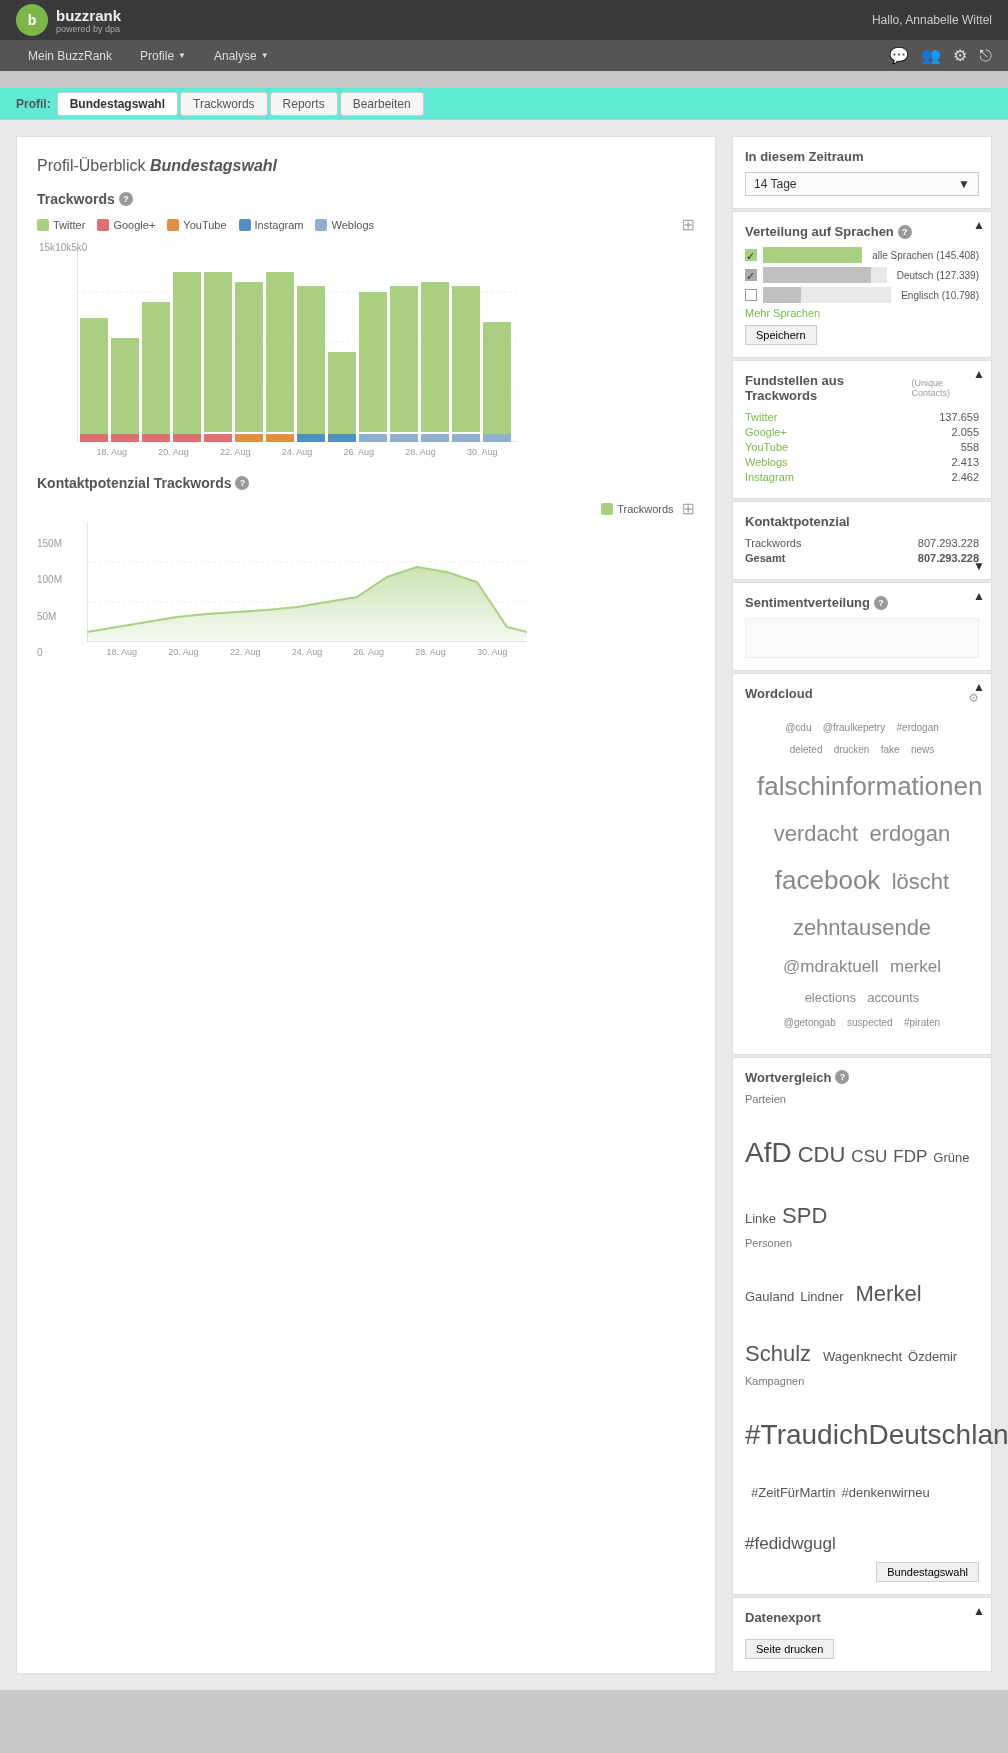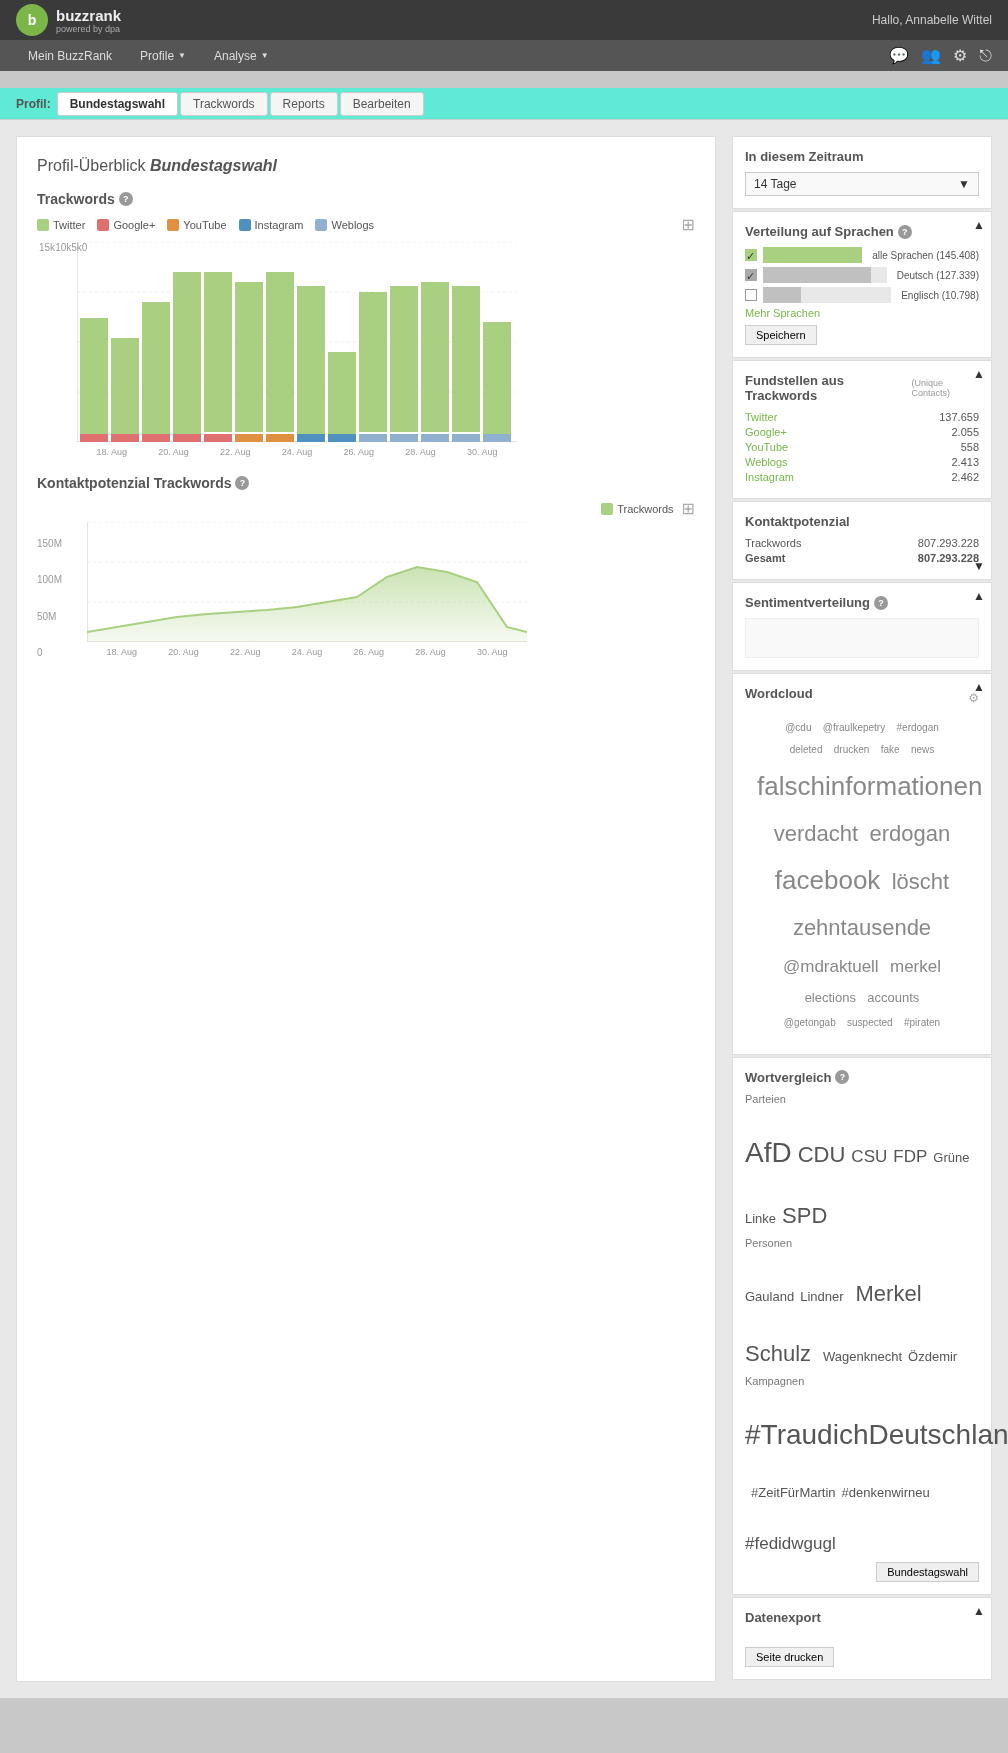--- a/index.html
+++ b/index.html
@@ -85,21 +85,21 @@
     .wv-word { cursor: pointer; color: #555; margin-top: 28px; }
     .wv-sm { font-size: 13px; }
     .wv-md { font-size: 17px; }
     .wv-lg { font-size: 22px; }
     .wv-xl { font-size: 28px; }
     .wv-xxl { font-size: 34px; }
 
     .einstellungen-btn { display: block; margin-left: auto; background: #f0f0f0; border: 1px solid #ccc; padding: 3px 10px; font-size: 11px; cursor: pointer; margin-top: 8px; }
 
     
-    .seite-drucken-btn { background: #f0f0f0; border: 1px solid #ccc; padding: 3px 10px; font-size: 11px; cursor: pointer; margin-top: 14px; }
+    .seite-drucken-btn { background: #f0f0f0; border: 1px solid #ccc; padding: 3px 10px; font-size: 11px; cursor: pointer; margin-top: 6px; }
 
     .nav-icons { display: flex; gap: 12px; align-items: center; }
     .nav-icon { color: #ddd; font-size: 16px; cursor: pointer; }
 
     .sentiment-placeholder { height: 40px; background: #f9f9f9; border: 1px solid #eee; margin-top: 4px; }
   </style>
 </head>
 <body>
 
 <div class="top-bar">

